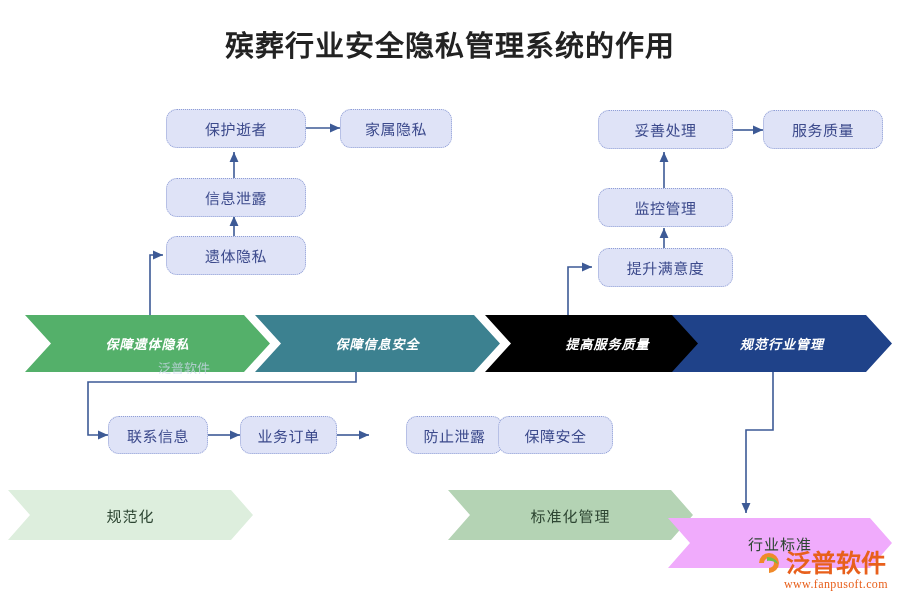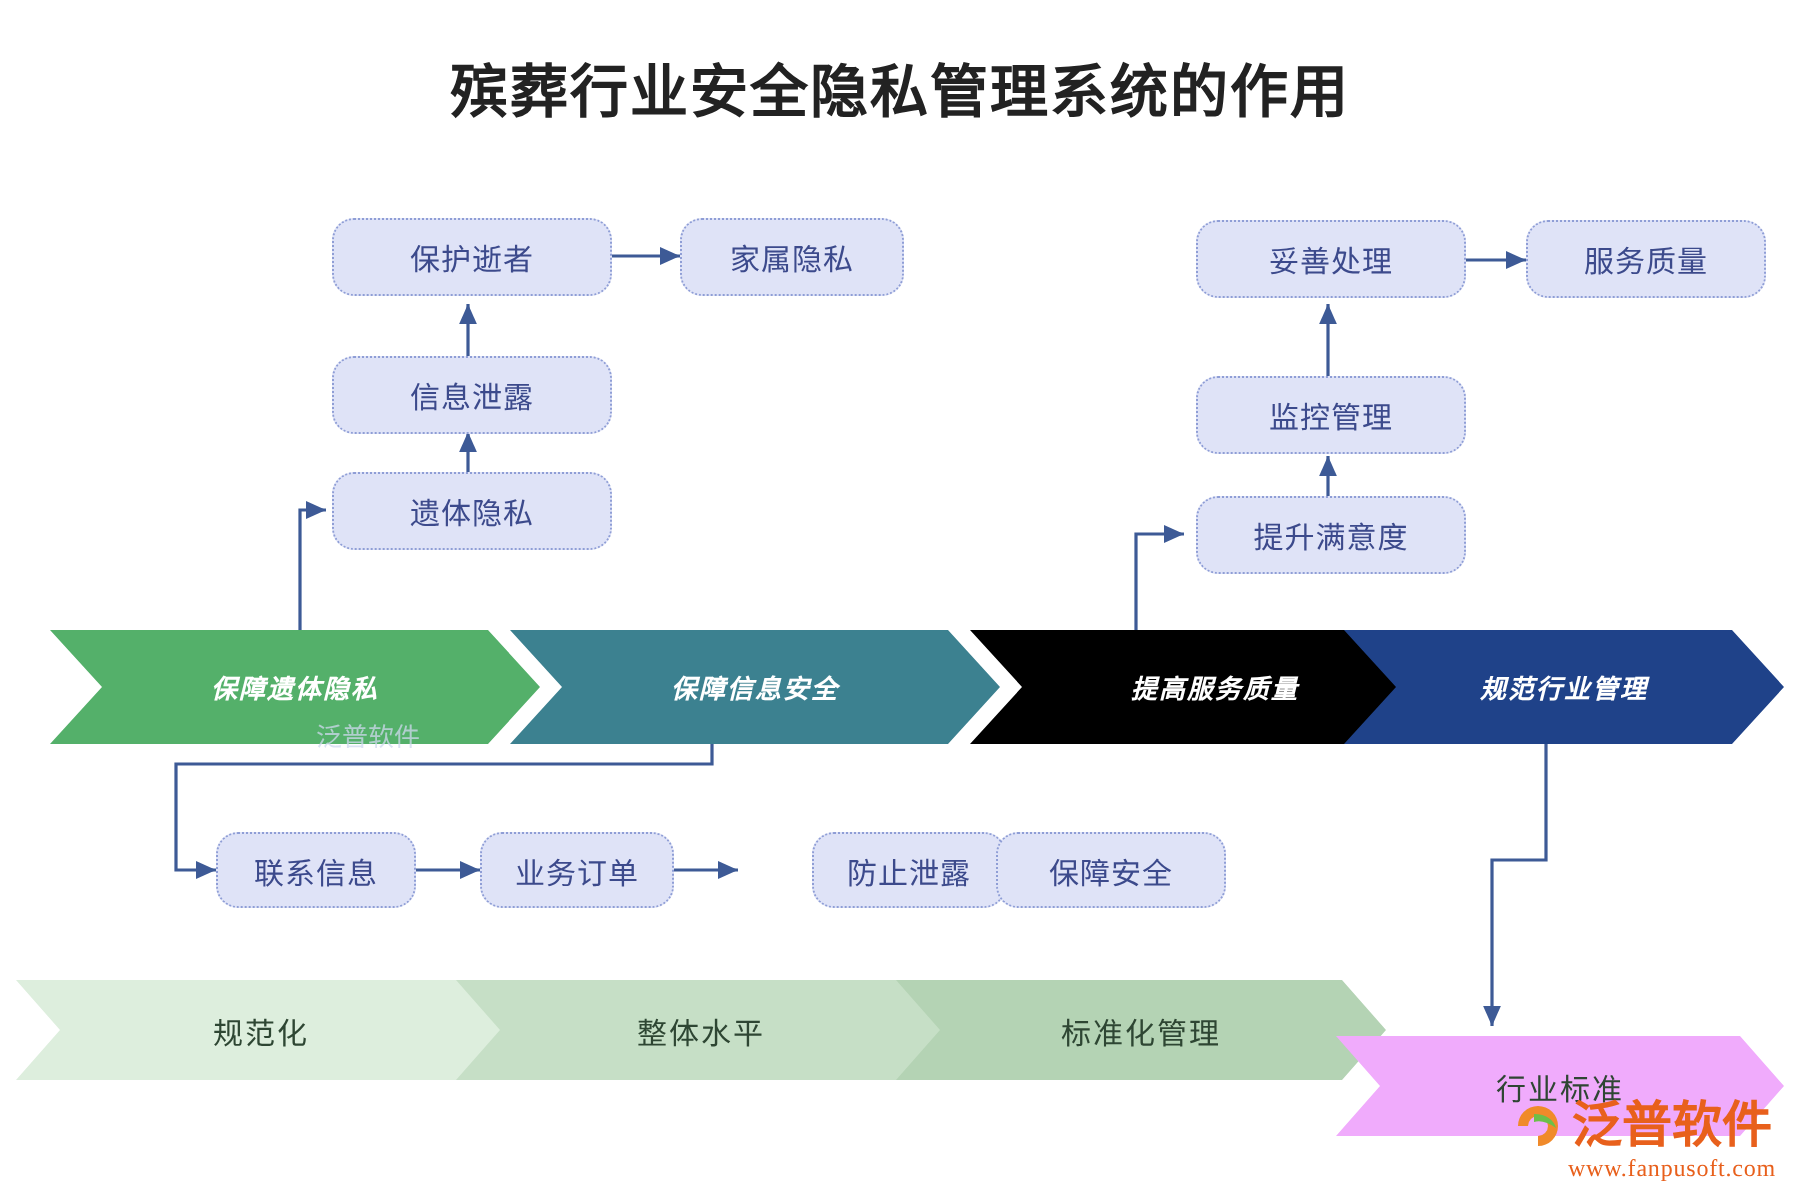--- a/index.html
+++ b/index.html
@@ -181,23 +181,20 @@
   <div class="nbox" style="left:369px;top:416px;width:97px;height:38px;margin-left:37px;">
     <span>防止泄露</span>
   </div>
   <div class="nbox" style="left:498px;top:416px;width:115px;height:38px;">
     <span>保障安全</span>
   </div>
 
   <div class="bchev" style="left:8px;top:490px;width:245px;height:50px;background:#ddeedd;">
     <span>规范化</span>
   </div>
-  <div class="bchev" style="left:228px;top:490px;width:245px;height:50px;background:#c6dfc6;">
-    <span>整体水平</span>
-  </div>
   <div class="bchev" style="left:448px;top:490px;width:245px;height:50px;background:#b4d3b4;">
     <span>标准化管理</span>
   </div>
   <div class="bchev" style="left:668px;top:518px;width:224px;height:50px;background:#f0abfc;">
     <span>行业标准</span>
   </div>
 
   <div class="wm-ghost">泛普软件</div>
 
   <div class="logo">

